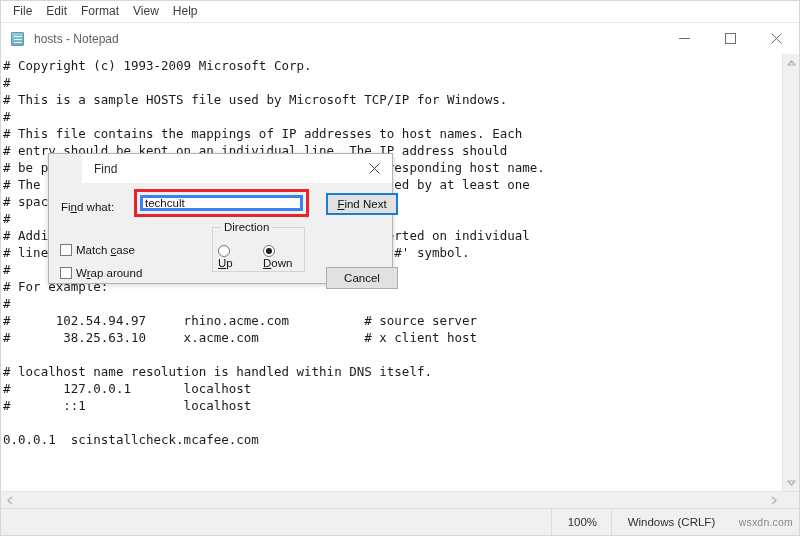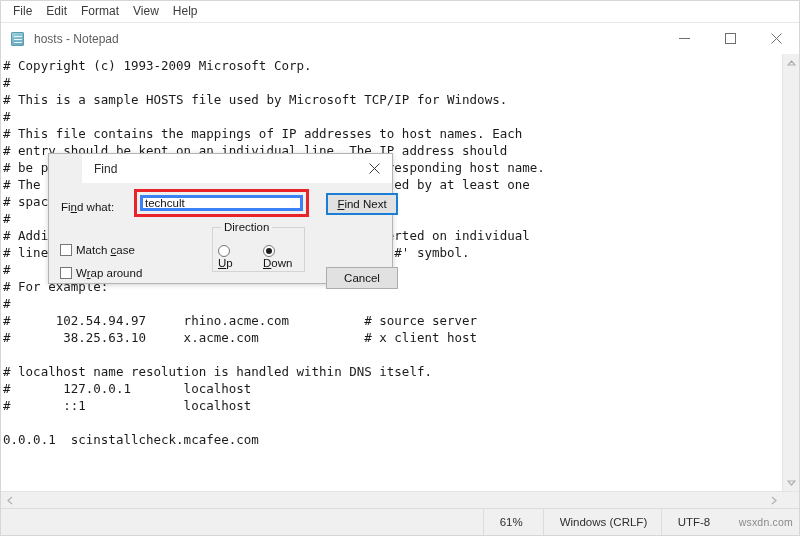--- a/index.html
+++ b/index.html
@@ -444,23 +444,22 @@
         <svg width="6" height="9" viewBox="0 0 6 9">
             <path d="M1 1 L5 4.5 L1 8" fill="none" stroke="#b0b0b0" stroke-width="1.2"></path>
           </svg>
       </div>
     </div>
     <div id="hscroll-corner"></div>
   </div>
 
   <div id="status-bar">
     <div id="status-spacer"></div>
-    <div class="status-cell" id="status-zoom">61%</div>
+    <div class="status-cell" id="status-zoom">100%</div>
     <div class="status-cell" id="status-eol">Windows (CRLF)</div>
-    <div class="status-cell" id="status-enc">UTF-8</div>
     <div id="watermark">wsxdn.com</div>
   </div>
 </div>
 
 <div id="find-dialog">
 
   <div id="find-titlebar">
     <div id="find-title">Find</div>
     <div id="find-close">
       <svg width="11" height="11" viewBox="0 0 11 11">

